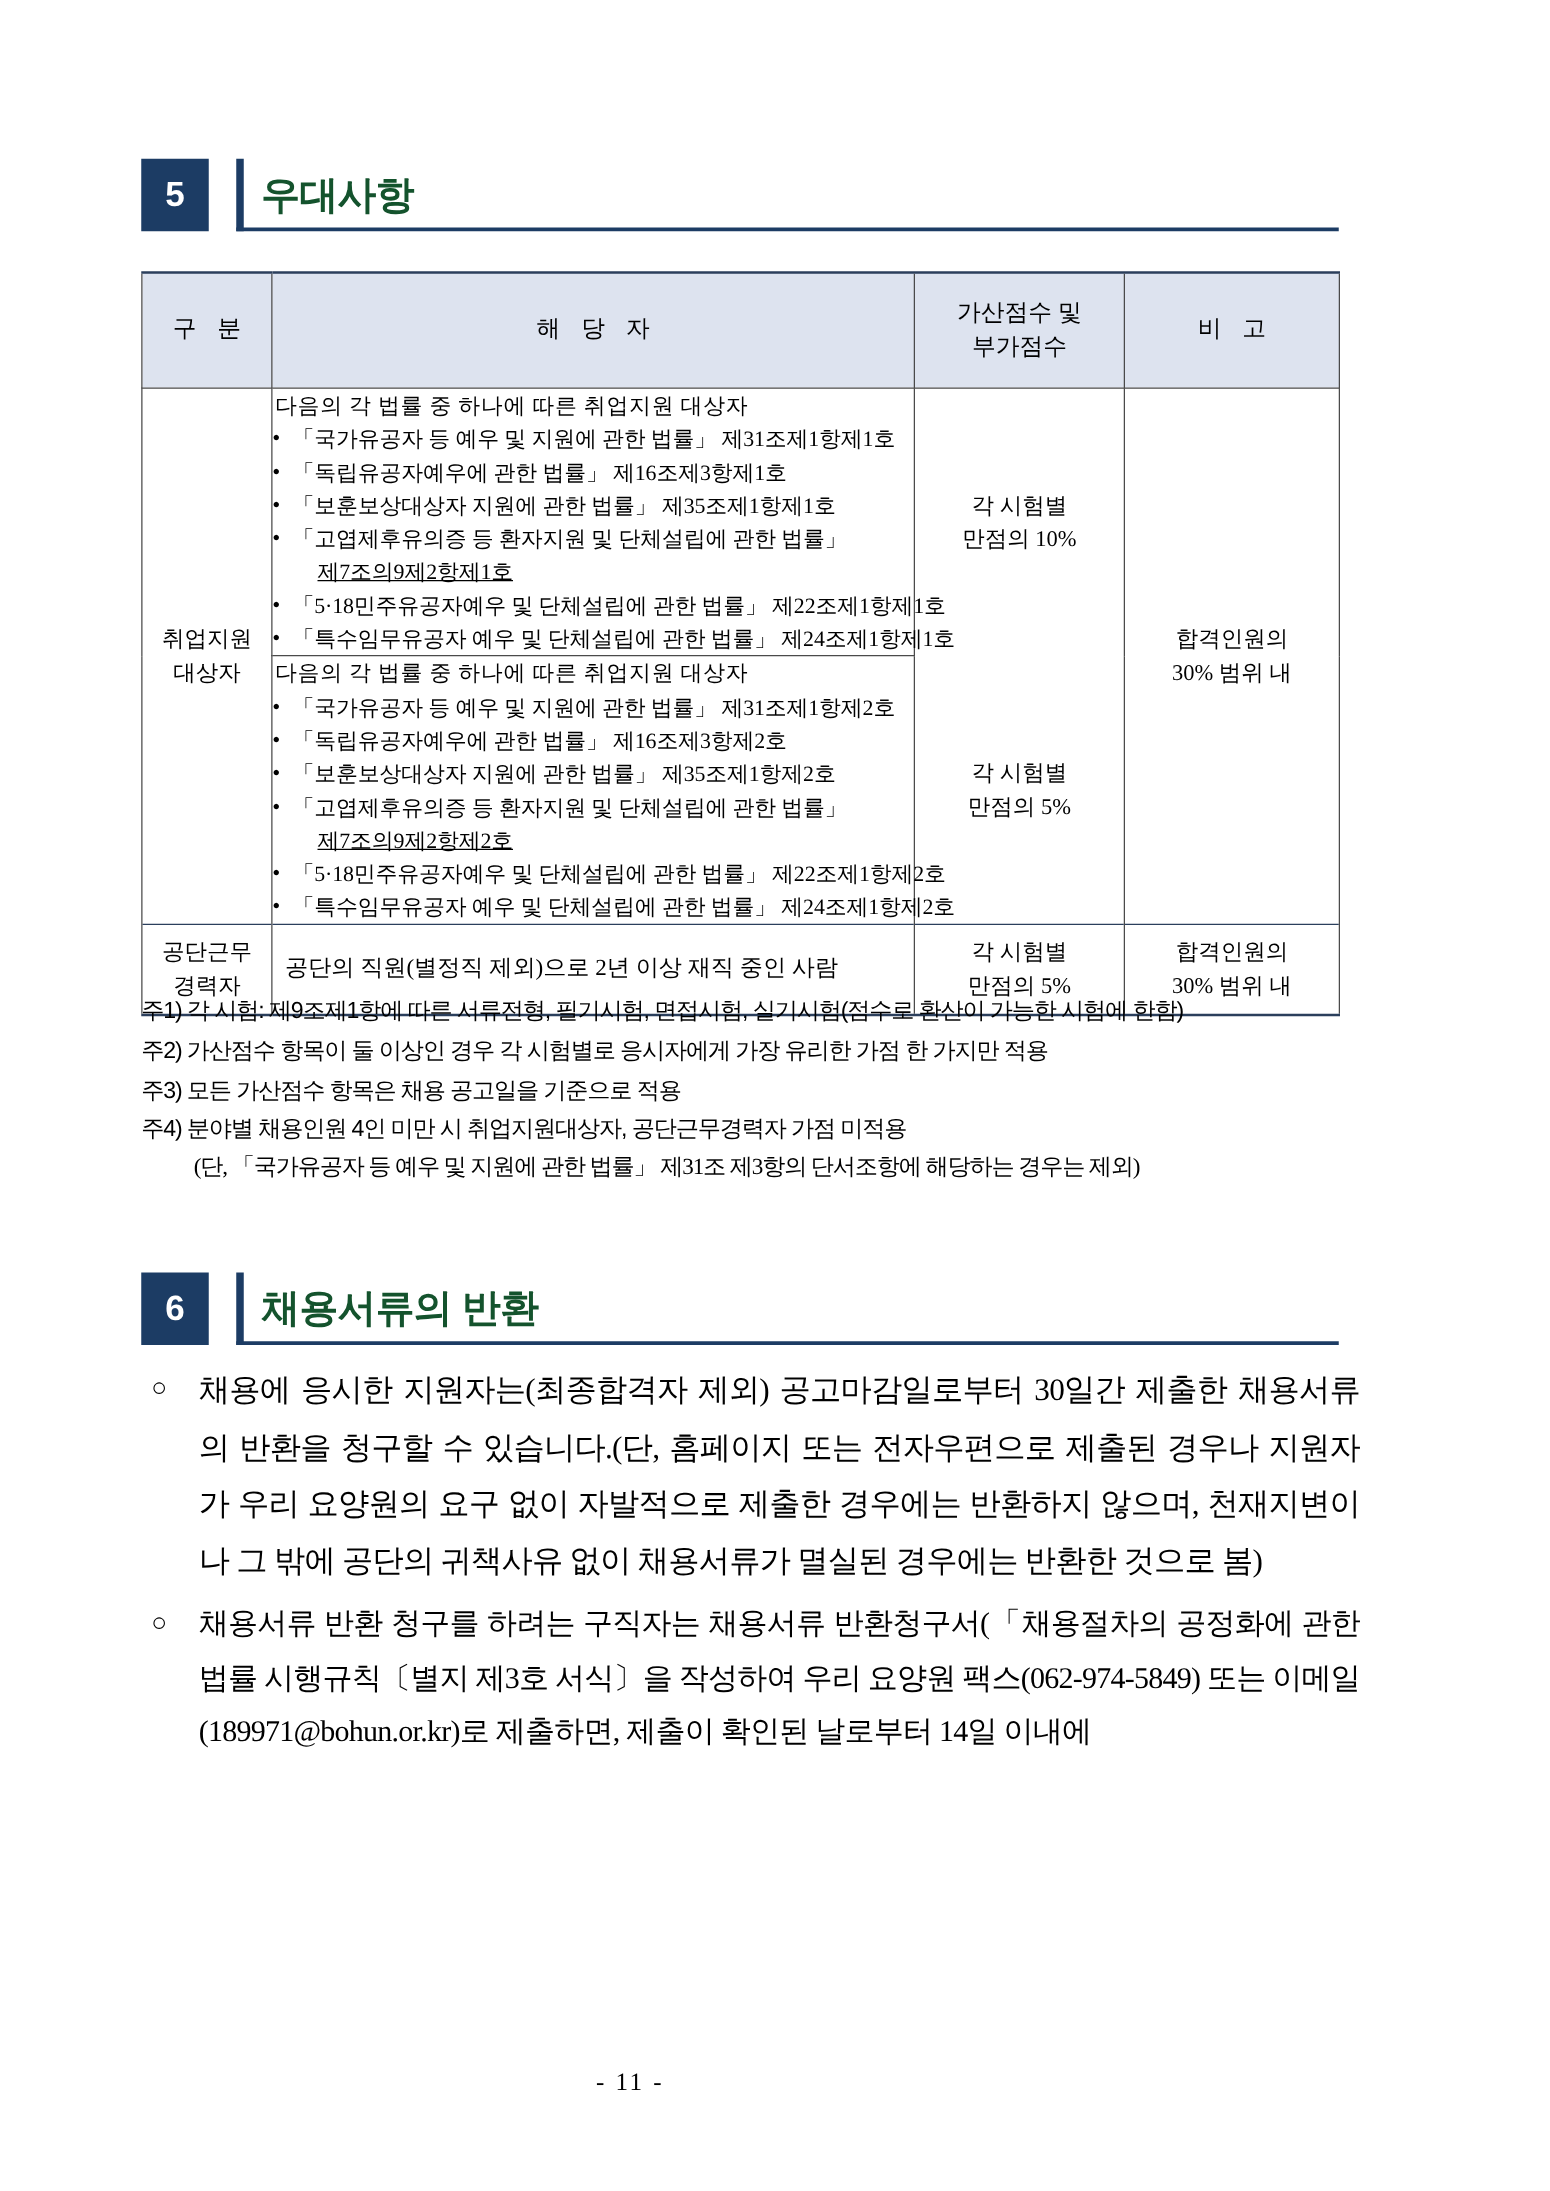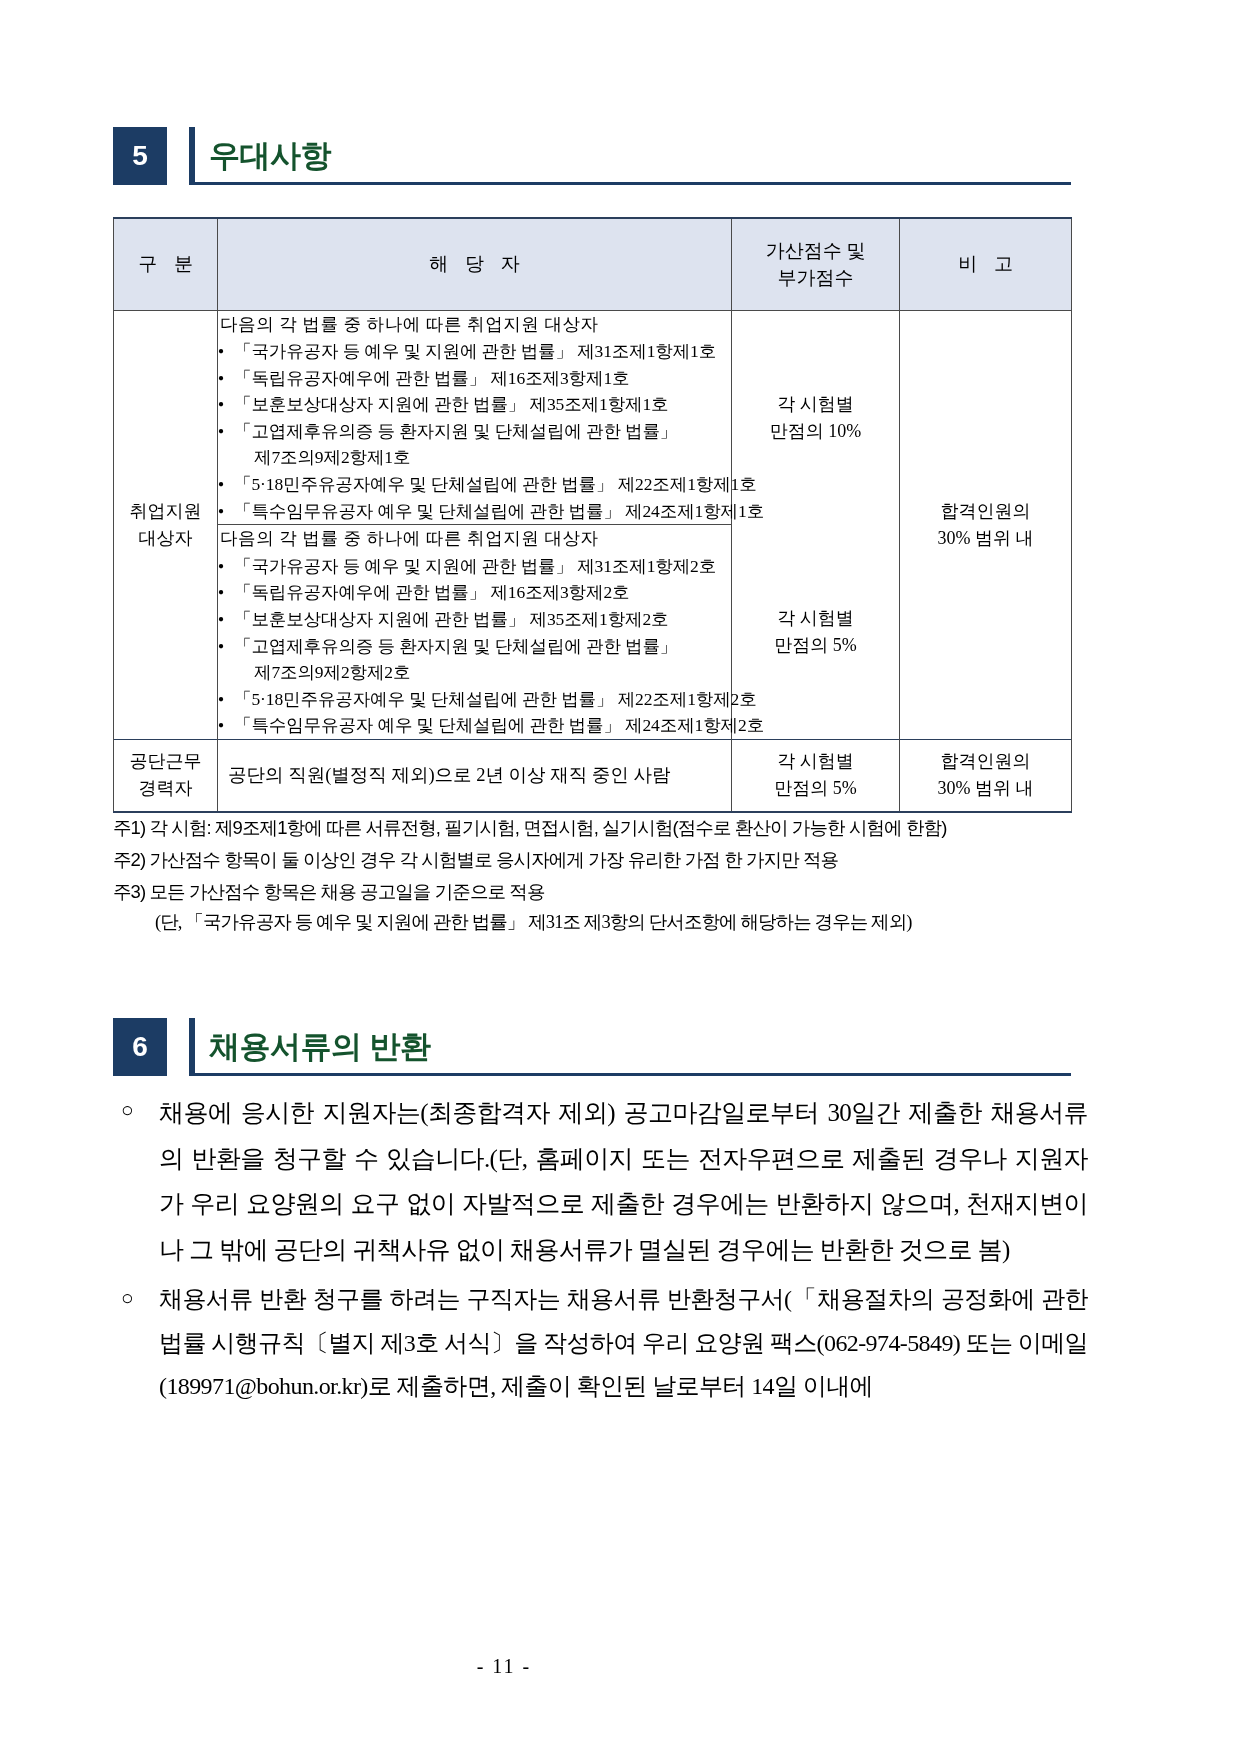--- a/index.html
+++ b/index.html
@@ -124,33 +124,33 @@
     letter-spacing: -0.1px;
   }
   ul.laws li::before {
     content: "\25CF";
     position: absolute;
     left: 0;
     top: 0;
     font-size: 10px;
     line-height: 2.6;
   }
-  ul.laws li.cont { padding-left: 36px; }
+  ul.laws li.cont { padding-left: 36px; text-decoration: underline; }
   ul.laws li.cont::before { content: ""; }
 
   tr.sub-top td.body-cell { border-bottom: 1.2px solid #4a4a4a; }
   tr.last-row td { border-top: 1.8px solid #2b3f5c; }
   tr.last-row td { height: 72px; }
   table.pref tbody tr:last-child td { border-bottom: 2.5px solid #2b3f5c; }
 
   
   .notes {
     position: absolute;
     left: 113px;
-    top: 812px;
+    top: 792px;
     width: 980px;
     font-family: "Liberation Sans", sans-serif;
     font-size: 18.5px;
     line-height: 1.72;
     letter-spacing: -0.9px;
   }
   .notes .note { white-space: nowrap; }
   .notes .note-sub { padding-left: 42px; white-space: nowrap; font-family: Liberation Serif, serif; }
 
   
@@ -280,20 +280,21 @@
           <div>30% 범위 내</div>
         </td>
       </tr>
     </tbody>
   </table>
 
   <div class="notes">
     <div class="note">주1) 각 시험: 제9조제1항에 따른 서류전형, 필기시험, 면접시험, 실기시험(점수로 환산이 가능한 시험에 한함)</div>
     <div class="note">주2) 가산점수 항목이 둘 이상인 경우 각 시험별로 응시자에게 가장 유리한 가점 한 가지만 적용</div>
     <div class="note">주3) 모든 가산점수 항목은 채용 공고일을 기준으로 적용</div>
+    <div class="note">주4) 분야별 채용인원 4인 미만 시 취업지원대상자, 공단근무경력자 가점 미적용</div>
     <div class="note-sub">(단, 「국가유공자 등 예우 및 지원에 관한 법률」 제31조 제3항의 단서조항에 해당하는 경우는 제외)</div>
   </div>
 
   <div class="section-head" style="top:1018px;">
     <div class="sec-num">6</div>
     <div class="sec-bar"></div>
     <div class="sec-title">채용서류의 반환</div>
   </div>
   <div class="sec-underline" style="top:1073px;"></div>
 

